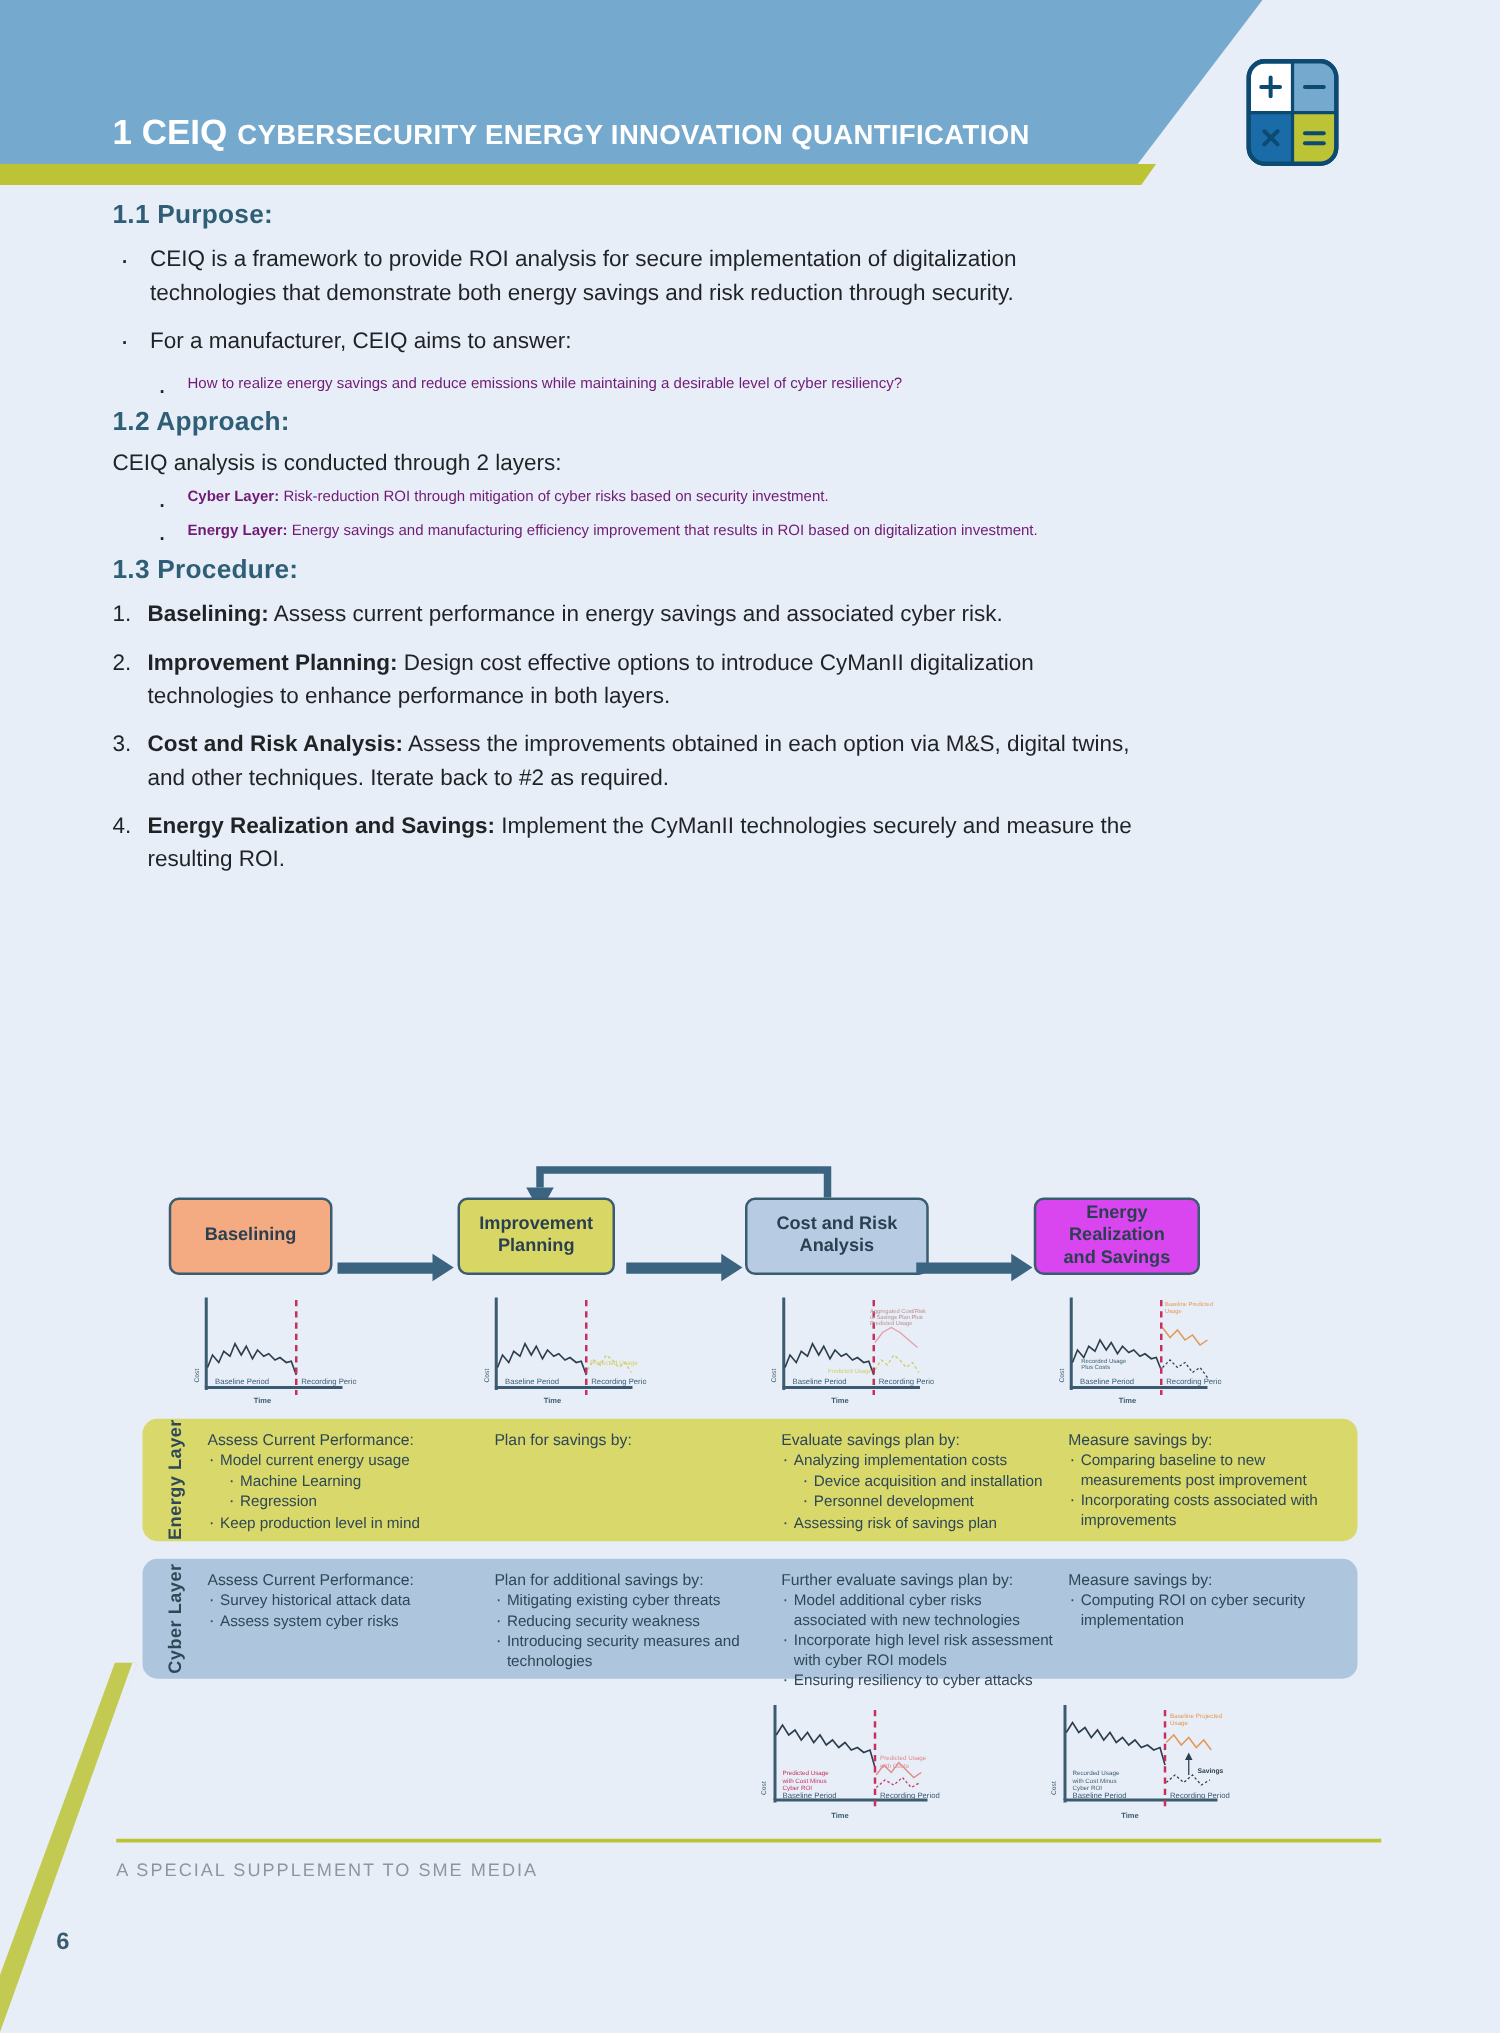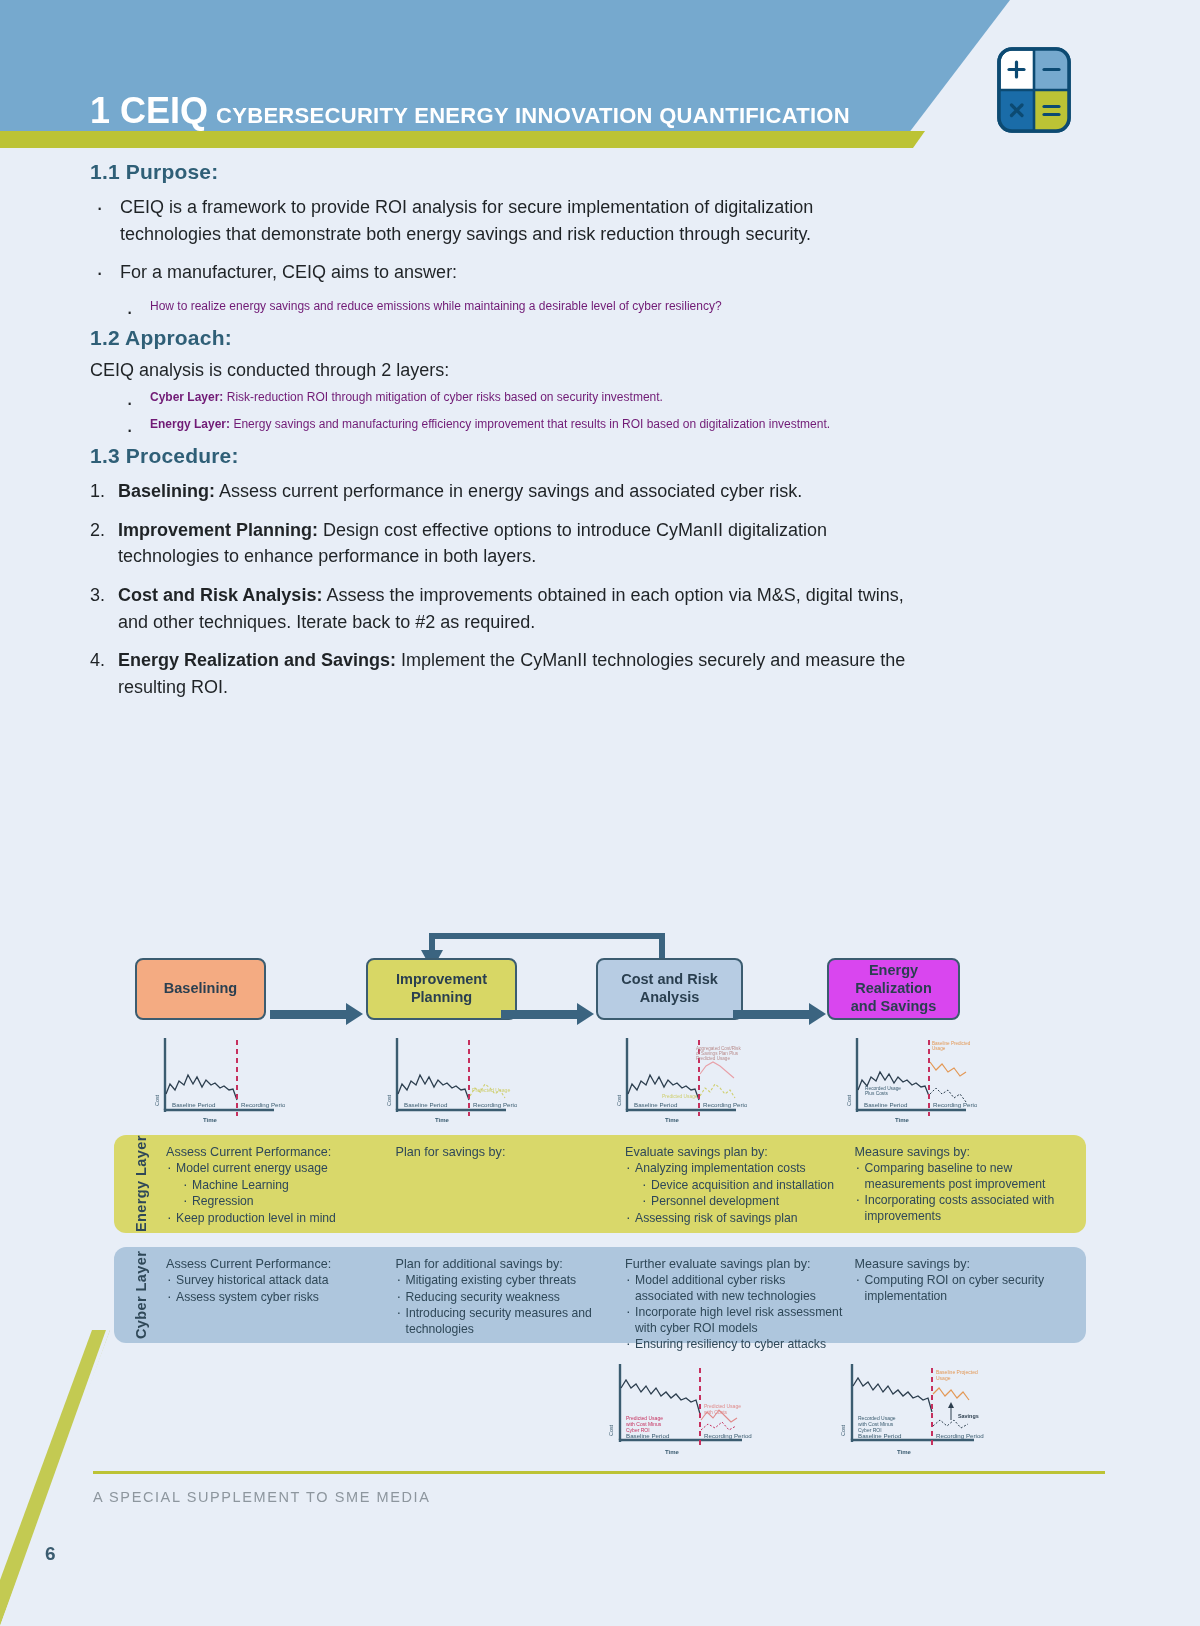--- a/index.html
+++ b/index.html
@@ -21,21 +21,21 @@
   .hdr-olive {
     position: absolute; top: 131px; left: 0; width: 925px; height: 17px;
     background: #bcc335;
     clip-path: polygon(0 0, 925px 0, 913px 17px, 0 17px);
   }
   .hdr-title {
     position: absolute; top: 90px; left: 90px;
     color: #ffffff; white-space: nowrap;
     font-weight: 800; letter-spacing: .5px;
   }
-  .hdr-num { font-size: 36px; font-weight: 800; letter-spacing: 0px; text-align: right; }
+  .hdr-num { font-size: 28px; font-weight: 800; letter-spacing: 0px; text-align: right; }
   .hdr-sub { font-size: 22px; font-weight: 800; letter-spacing: .3px; margin-left: 8px; }
 
   .calc-icon { position: absolute; top: 46px; left: 996px; width: 76px; height: 88px; }
 
   
   .content { position: absolute; top: 160px; left: 0; width: 1200px; }
   h2.sec {
     color: #2f5f77; font-size: 21px; font-weight: 800;
     margin: 0 0 10px 90px; letter-spacing: .2px;
   }
@@ -66,21 +66,21 @@
   
   .diagram { position: absolute; left: 0; top: 930px; width: 1200px; height: 560px; }
 
   .flow-row { position: absolute; left: 0; top: 28px; width: 1200px; height: 70px; }
   .fbox {
     position: absolute; height: 62px; border: 2px solid #3b5c70; border-radius: 8px;
     display: flex; align-items: center; justify-content: center; text-align: center;
     color: #2a3f50; font-size: 14.5px; font-weight: 700; line-height: 1.22; padding: 2px 6px;
   }
   .fbox.c0 { left: 135px; width: 131px; background: #f4ab82; }
-  .fbox.c1 { left: 366px; width: 151px; background: #d8d765; }
+  .fbox.c1 { left: 366px; width: 126px; background: #d8d765; }
   .fbox.c2 { left: 596px; width: 147px; background: #b7cce3; }
   .fbox.c3 { left: 827px; width: 133px; background: #d946ef; }
 
   .arrow { position: absolute; top: 52px; height: 9px; background: #3b6480; }
   .arrow::after {
     content: ""; position: absolute; right: -15px; top: -7px;
     border-left: 17px solid #3b6480;
     border-top: 11px solid transparent; border-bottom: 11px solid transparent;
   }
   .arrow.a0 { left: 270px; width: 78px; }

